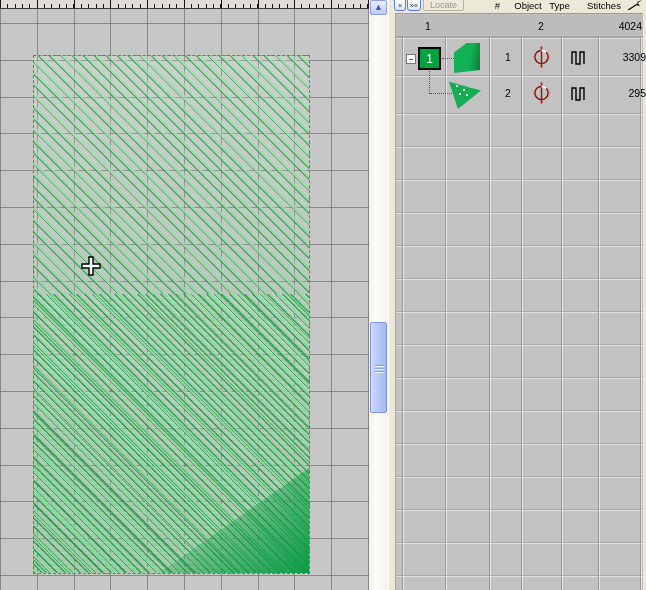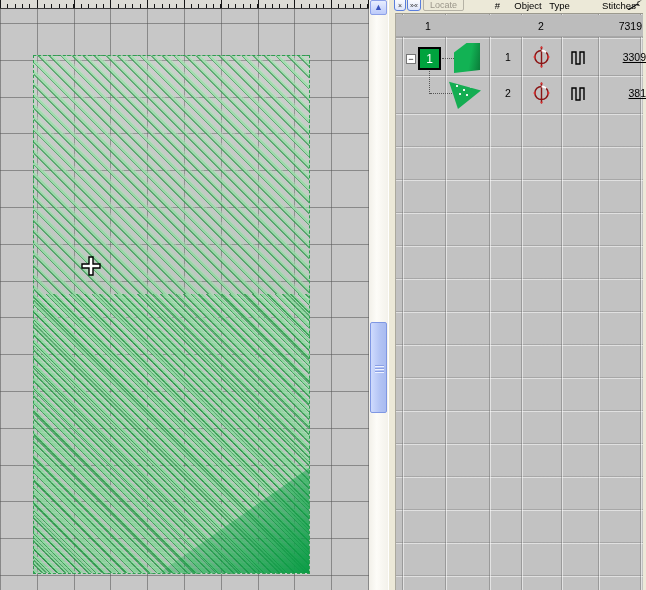--- a/index.html
+++ b/index.html
@@ -68,21 +68,21 @@
     font-size:7px; line-height:15px; text-align:center; color:#333; }
   #btn-a { left:5px; } #btn-b { left:18px; width:14px; }
   #locate { position:absolute; left:34px; top:-2px; width:41px; height:13px;
     border:1px solid #b5b2a5; border-radius:2px; background:#ece9d8;
     color:#9a968a; font-size:9px; line-height:12px; text-align:center; }
   .hdr { position:absolute; top:0; height:12px; font-size:9.5px; color:#000;
     text-align:center; line-height:11px; }
   #hdr-num { left:92px; width:33px; }
   #hdr-object { left:119px; width:40px; }
   #hdr-type { left:152px; width:37px; }
-  #hdr-stitches { left:206px; width:48px; }
+  #hdr-stitches { left:191px; width:48px; }
   #pin { position:absolute; left:238px; top:0; width:16px; height:10px; overflow:hidden; }
 
   #plist { position:absolute; left:6px; top:13px; width:248px; height:577px;
     background:#c2c2c2; border-top:1px solid #9c9a8e; border-left:1px solid #aaa89c; }
   .vsep { position:absolute; top:0; bottom:0; width:2px;
     background:linear-gradient(90deg, rgba(105,105,105,.45) 0 1px, rgba(255,255,255,.55) 1px 2px); }
   #hgrid { position:absolute; left:0; top:99px; right:0; bottom:0;
     background:repeating-linear-gradient(180deg,
       rgba(105,105,105,.30) 0 1px, rgba(255,255,255,.5) 1px 2px, transparent 2px 33px); }
   .hline { position:absolute; left:0; right:0; height:2px;
@@ -116,21 +116,21 @@
       radial-gradient(circle 1px at 15px 12px,#eaf7ee 99%, transparent),
       radial-gradient(circle 1px at 22px 9px, #eaf7ee 99%, transparent),
       radial-gradient(circle 1px at 11px 16px,#eaf7ee 99%, transparent),
       radial-gradient(circle 1px at 18px 17px,#eaf7ee 99%, transparent),
       linear-gradient(135deg,#14ad52 70%,#07662e 100%);
     clip-path:polygon(0 12%, 100% 40%, 28% 100%); }
 
   .objicon { position:absolute; left:134px; width:23px; height:24px; }
   .typeicon { position:absolute; left:174px; width:18px; height:16px; }
   .numcell { left:99px; width:26px; text-align:center; }
-  .stcell { left:196px; width:54px; text-align:right;text-decoration:underline; }
+  .stcell { left:196px; width:54px; text-align:right; }
 </style>
 </head>
 <body>
 
 <div id="stage">
 
   <div id="canvas">
     <div id="ruler">
       <div class="minor"></div>
       <div class="major"></div>
@@ -178,21 +178,21 @@
       <div class="vsep" style="left:49px"></div>
       <div class="vsep" style="left:93px"></div>
       <div class="vsep" style="left:125px"></div>
       <div class="vsep" style="left:165px"></div>
       <div class="vsep" style="left:202px"></div>
       <div class="vsep" style="left:244px"></div>
 
       <div id="sumrow">
         <div class="cell" style="left:18px;width:28px;text-align:center">1</div>
         <div class="cell" style="left:125px;width:40px;text-align:center">2</div>
-        <div class="cell" style="left:196px;width:50px;text-align:right">7319</div>
+        <div class="cell" style="left:196px;width:50px;text-align:right">4024</div>
       </div>
 
       <div id="expander">−</div>
       <div id="swatch">1</div>
       <div class="dot-v"></div>
       <div class="dot-h1"></div>
       <div class="dot-h2"></div>
 
       <div id="thumb1"></div>
       <div class="rowtext numcell" style="top:37px">1</div>
@@ -217,17 +217,17 @@
         <circle cx="11.5" cy="12" r="6.6" fill="none" stroke="#8b1515" stroke-width="1.5"></circle>
         <path d="M11.5 5.4 A6.6 6.6 0 0 1 16.2 7.4" stroke="#ffffff" stroke-width="2" fill="none"></path>
         <path d="M3.2 12 l2.2 -2 v4 z" fill="#e03030"></path>
         <path d="M19.8 12 l-2.2 -2 v4 z" fill="#e03030"></path>
         <path d="M11.5 1.2 l-1.6 2 h3.2 z" fill="#e03030"></path>
         <path d="M11.5 22.8 l-1.6 -2 h3.2 z" fill="#e03030"></path>
       </svg>
       <svg class="typeicon" style="top:72px" viewBox="0 0 18 16">
         <path d="M2 14 V2 H6 V14 H10 V2 H14 V14" fill="none" stroke="#000" stroke-width="1.4"></path>
       </svg>
-      <div class="rowtext stcell" style="top:73px">381</div>
+      <div class="rowtext stcell" style="top:73px">295</div>
     </div>
   </div>
 
 </div>
 
 </body></html>

